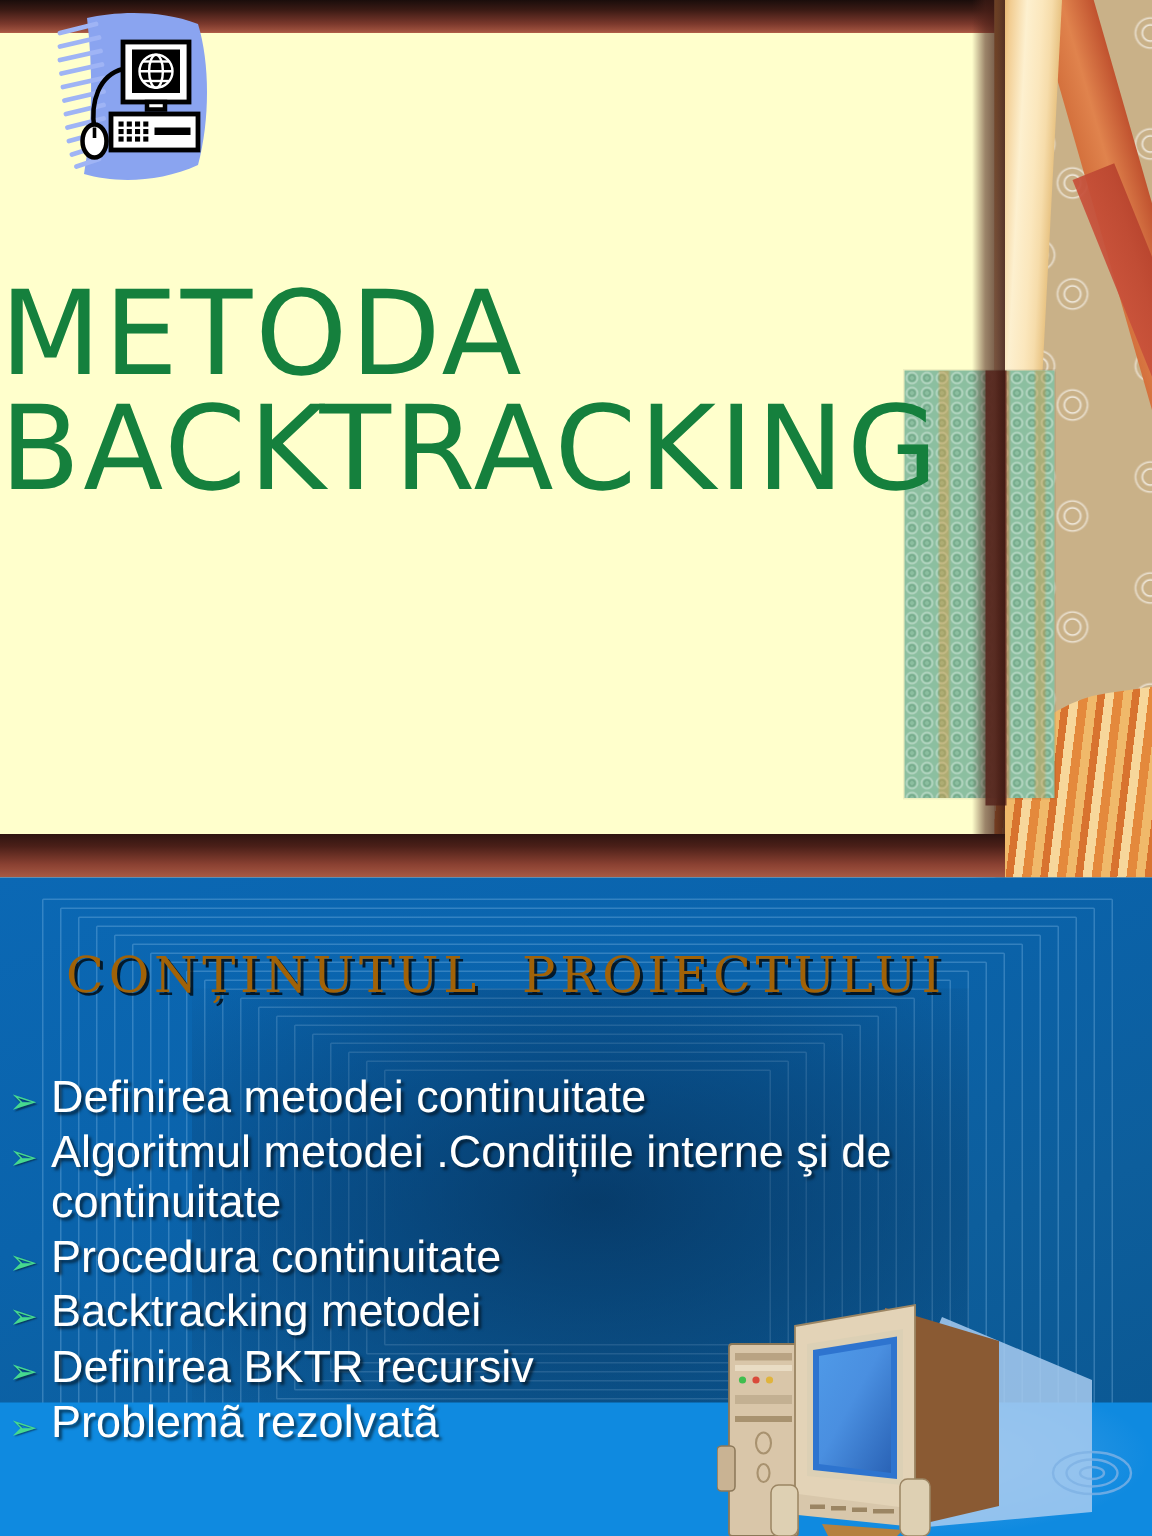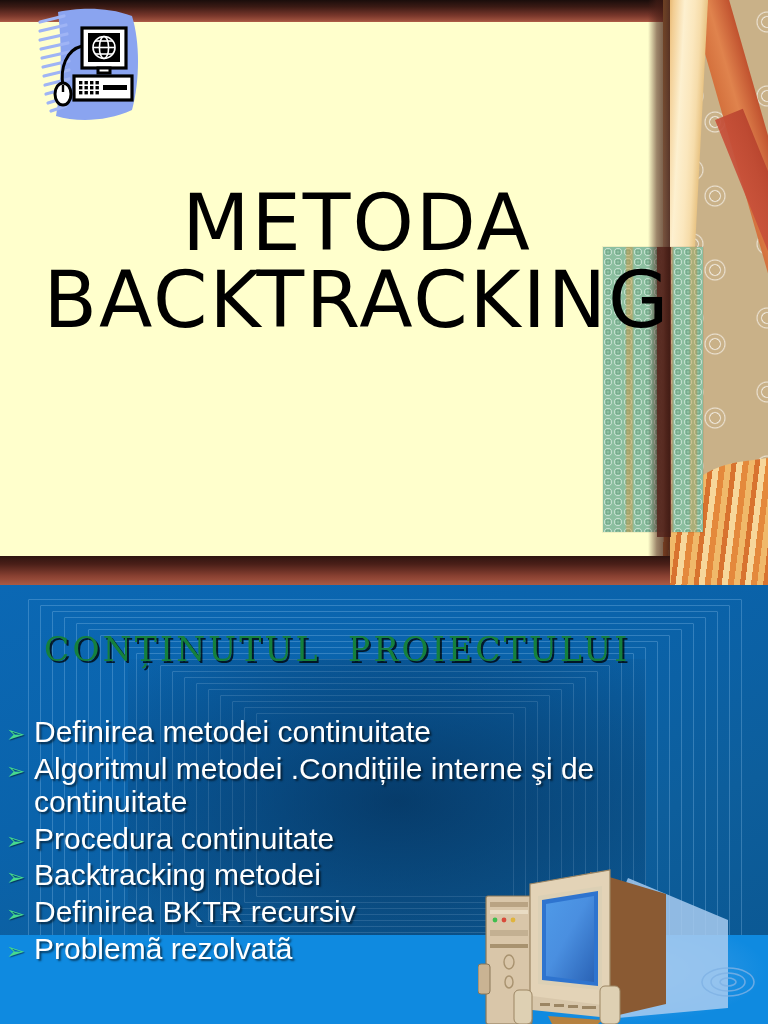--- a/index.html
+++ b/index.html
@@ -160,22 +160,21 @@
     left: 36px; top: 6px;
     width: 120px;
     height: 122px;
   }
 
   
   .title-text {
     position: absolute;
     left: 0; top: 185px;
     width: 714px;
-    text-align: center;
-    color: #000000;
+    color: #15803d;
     font-family: "DejaVu Sans", sans-serif;
     font-weight: 400;
     font-size: 78px;
     line-height: 0.99;
     letter-spacing: 2px;
     z-index: 5;
     white-space: pre-line;
   }
 
   
@@ -219,21 +218,21 @@
   .lower-band-glow {
     position: absolute;
     left: 560px; top: 350px;
     width: 208px; height: 89px;
     background: radial-gradient(ellipse at 30% 40%, rgba(120,180,235,0.55) 0%, rgba(120,180,235,0.0) 70%);
   }
 
   .content-heading {
     position: absolute;
     left: 44px; top: 630px;
-    color: #15803d;
+    color: #a16207;
     font-family: "DejaVu Serif", serif;
     font-weight: 400;
     font-size: 33px;
     letter-spacing: 3.2px;
     text-shadow: 2px 2px 0 rgba(0,0,0,0.75);
     z-index: 6;
     white-space: pre;
   }
 
   .bullet-list {

